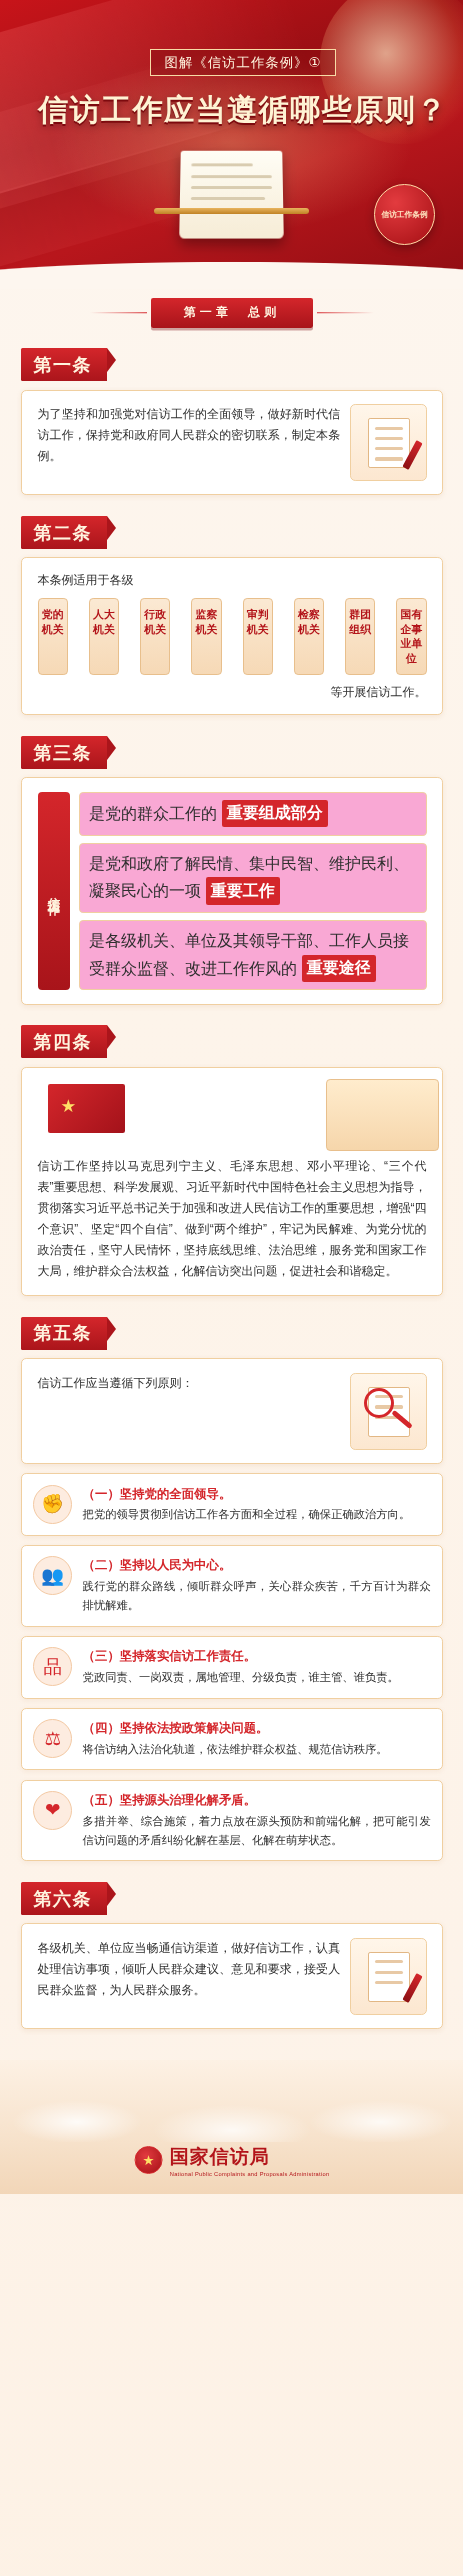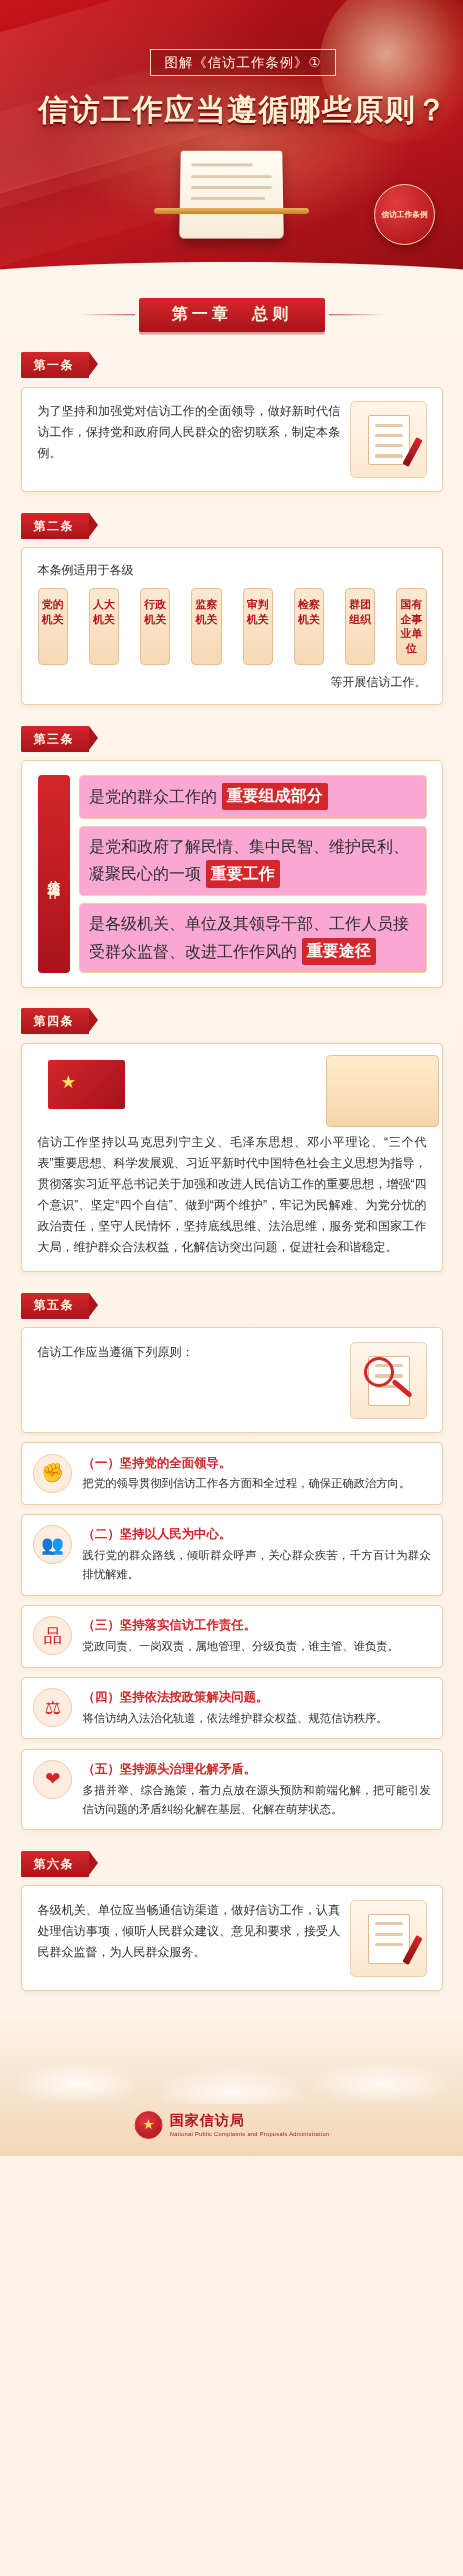--- a/index.html
+++ b/index.html
@@ -102,38 +102,38 @@
   .banner-wave {
     position:absolute; left:0; bottom:-1px; width:464px; height:46px;
     background: radial-gradient(ellipse 120% 100% at 50% 100%, #fdf6ef 60%, rgba(253,246,239,0) 62%);
   }
 
   
   .chapter-wrap { text-align:center; margin-top: 9.3px; }
   .chapter {
     display:inline-block; position:relative;
     background: linear-gradient(180deg,#d4262b,#a8141a);
-    color:#fff6e2; font-size: 16px; font-weight:bold; letter-spacing: 4.1px;
+    color:#fff6e2; font-size: 12px; font-weight:bold; letter-spacing: 4.1px;
     padding: 6.2px 33px; border-radius: 2.1px;
     box-shadow: 0 2.6px 0 rgba(120,10,14,.35);
   }
   .chapter:before, .chapter:after {
     content:""; position:absolute; top: 50%; width: 57px; height: 1.5px;
     background: linear-gradient(90deg, rgba(212,38,43,0), #d4262b);
     transform: translateY(-50%);
   }
   .chapter:before { left: -61px; }
   .chapter:after { right: -61px; transform: translateY(-50%) scaleX(-1); }
 
   
   .section { width: 422px; margin: 20.6px auto 0 auto; }
   .art-tag {
     display:inline-block;
     background: linear-gradient(180deg,#d4262b,#ab151b);
-    color:#fff4df; font-size: 12px; font-weight:bold; letter-spacing: 1.5px;
+    color:#fff4df; font-size: 18px; font-weight:bold; letter-spacing: 1.5px;
     padding: 4.6px 15.5px 4.6px 12.4px;
     position: relative;
     border-radius: 1.5px 0 0 1.5px;
   }
   .art-tag:after {
     content:""; position:absolute; right:-8.8px; top:0; width:0; height:0;
     border-top: 12px solid transparent; border-bottom: 12px solid transparent;
     border-left: 9.3px solid #ab151b;
   }
   .card {
@@ -255,21 +255,21 @@
     position:absolute; left:50%; bottom: 17.5px; transform: translateX(-50%);
     display:flex; align-items:center; gap: 7.2px;
   }
   .footer-emblem {
     width: 28px; height: 28px; border-radius: 50%;
     background: radial-gradient(circle at 40% 35%, #e23b40, #a51015);
     border: 1.5px solid #d4262b;
     display:flex; align-items:center; justify-content:center;
     color:#ffe066; font-size: 13.4px;
   }
-  .footer-text .cn { font-size: 14px; font-weight:bold; color:#b3141a; letter-spacing:1px; }
+  .footer-text .cn { font-size: 19px; font-weight:bold; color:#b3141a; letter-spacing:1px; }
   .footer-text .en { font-size: 5.7px; color:#b3141a; letter-spacing: 0.3px; margin-top:1px;}
 </style>
 </head>
 <body>
 
 <div class="page">
 
   <div class="banner">
     <div class="ribbon r1"></div>
     <div class="ribbon r2"></div>

